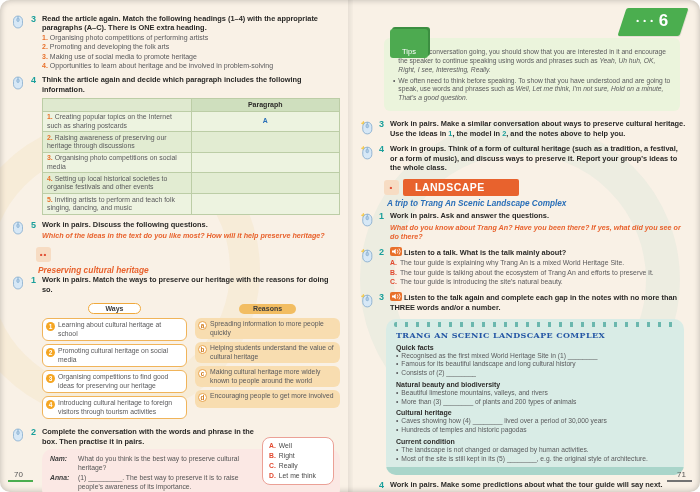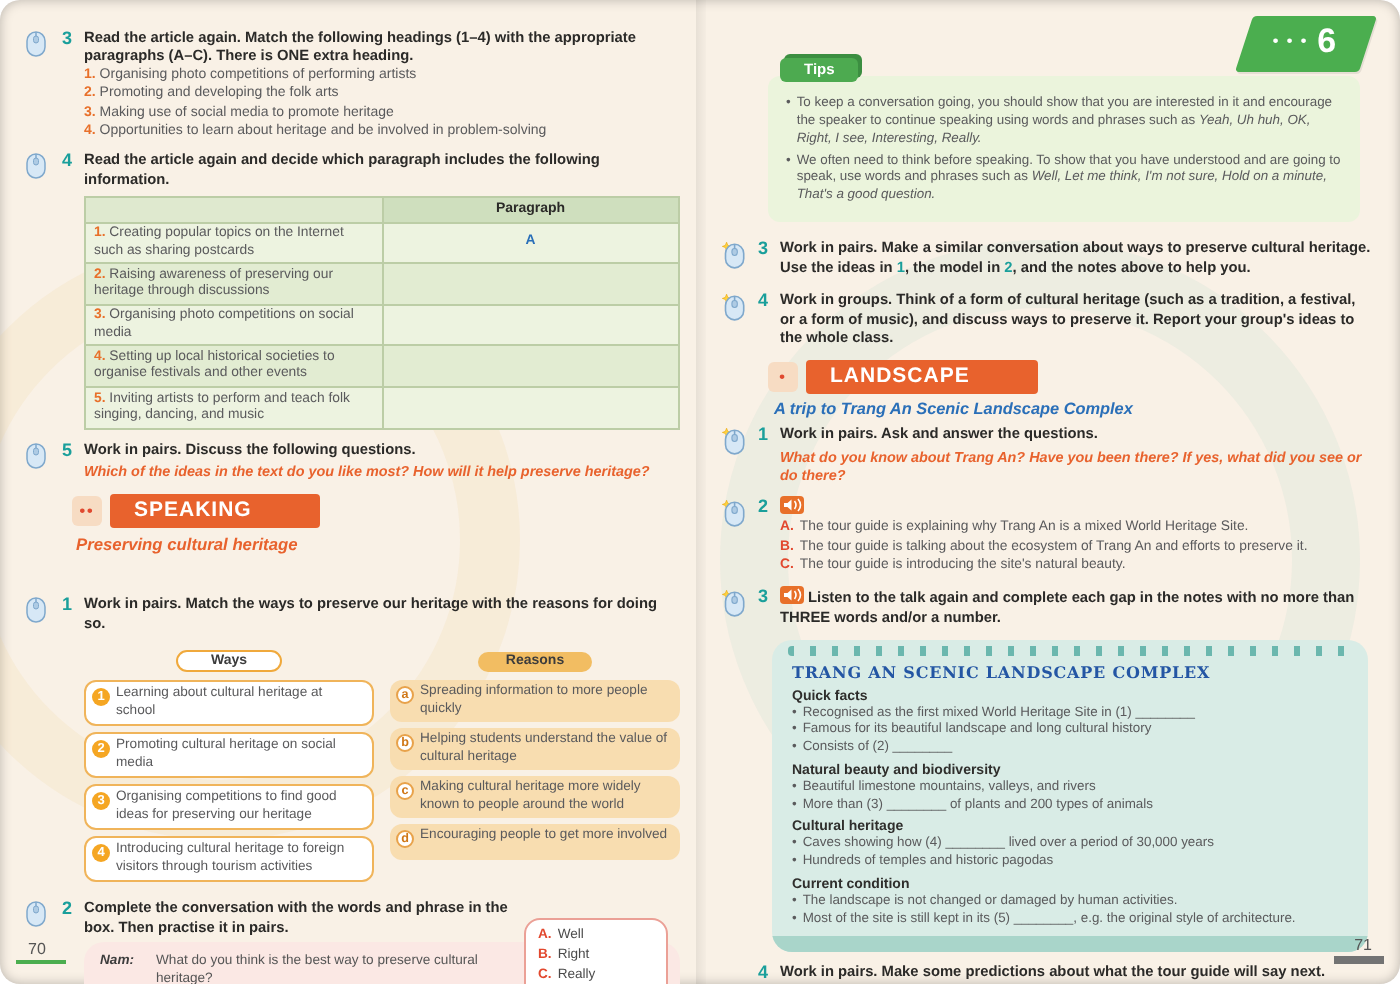--- a/index.html
+++ b/index.html
@@ -31,21 +31,21 @@
   table.ptab .hleft { background:#dfe9cf; }
   table.ptab tr.odd td { background:#edf3e0; }
   table.ptab tr.even td { background:#e2ecd2; }
   table.ptab td.ans { text-align:center; color:#2a6fb8; font-weight:bold; }
 
   .sech { display:flex; align-items:center; gap:4px; margin:7px 0 3px 24px; }
   .dotbox { width:15px; height:15px; background:#f7dcc3; border-radius:3px; color:#e0492f; font-weight:bold;
             font-size:8px; display:flex; align-items:center; justify-content:center; letter-spacing:1px; }
   .secbar { background:#e8622d; color:#fff; font-weight:bold; font-size:10.5px; letter-spacing:.5px;
             padding:2px 34px 3px 12px; border-radius:2px; }
-  .subt-o { color:#e8622d; font-weight:bold; font-style:italic; font-size:8.4px; margin:2px 0 20px 26px; }
+  .subt-o { color:#e8622d; font-weight:bold; font-style:italic; font-size:8.4px; margin:2px 0 0 26px; }
   .subt-b { color:#2a6fb8; font-weight:bold; font-style:italic; font-size:8.2px; margin:2px 0 3px 27px; }
 
   .wr-grid { display:flex; gap:8px; margin-top:3px; }
   .wr-col { flex:1; }
   .pillrow { text-align:center; margin-bottom:3px; }
   .pill-w { display:inline-block; background:#fff; border:1px solid #f0a93c; border-radius:8px;
             font-weight:bold; font-size:7px; color:#3c3c3c; padding:1px 16px; }
   .pill-r { display:inline-block; background:#f2bd62; border-radius:8px; font-weight:bold; font-size:7px;
             color:#3c3c3c; padding:1.5px 14px; }
   .waybox { background:#fff; border:1px solid #f0b45a; border-radius:6px; padding:2px 4px 2px 3px;
@@ -67,22 +67,22 @@
   .wb-l { display:flex; gap:3px; font-size:6.8px; line-height:1.45; color:#4a4a4a; }
   .wb-letter { color:#e2482e; font-weight:bold; }
 
   .badge { position:absolute; right:16px; top:8px; background:#4bae4f; transform:skewX(-18deg);
            padding:3px 16px 5px 14px; border-radius:2px; box-shadow:1px 1px 0 rgba(0,0,0,.08); }
   .badge-in { transform:skewX(18deg); color:#fff; font-weight:bold; }
   .badge-dots { font-size:8px; letter-spacing:1px; vertical-align:3px; }
   .badge-num { font-size:17px; }
 
   .tips { margin:30px 6px 8px 24px; position:relative; }
-  .tips-tab { position:absolute; top:-9px; left:6px; background:#4daa50; color:#fff; font-weight:bold;
-              font-size:7.5px; padding:1px 12px 2px; border-radius:3px; box-shadow:2px -2px 0 #3c8e41; }
+  .tips-tab { position:absolute; top:-9px; left:6px; background:#4daa50; color:#fff; font-weight:normal;
+              font-size:7.5px; padding:18px 12px 2px; border-radius:3px; box-shadow:2px -2px 0 #3c8e41; }
   .tips-body { background:#ebf4dc; border-radius:6px; padding:10px 9px 6px; font-size:6.7px; color:#5a5a5c; line-height:1.32; }
   .tips-body .tb { display:flex; gap:3px; margin-bottom:2px; }
   .tips-body .bu { flex:none; }
   .it { font-style:italic; }
   .tealn { color:#1a9f9b; font-weight:bold; }
 
   .opt { display:flex; gap:3px; font-size:6.9px; color:#5a5a5c; line-height:1.38; }
   .opt-l { color:#e2482e; font-weight:bold; flex:none; }
   .aud { display:inline-block; vertical-align:-1px; margin-right:2px; }
 
@@ -93,21 +93,21 @@
   .notes-fold { position:absolute; left:0; right:0; bottom:0; height:8px; background:#a9d5ca;
                 border-radius:0 0 10px 10px; }
   .notes-title { font-family:"DejaVu Serif", serif; font-weight:bold; color:#2456a4;
                  font-size:8px; letter-spacing:.4px; margin:3px 0 3px; }
   .nsh { font-weight:bold; color:#2f2e2c; font-size:7px; margin-top:2px; line-height:1.3; }
   .nb { display:flex; gap:3px; font-size:6.7px; color:#5a5a5c; line-height:1.3; }
   .nb .bu { flex:none; }
 
   .pageno { position:absolute; bottom:10px; font-size:8px; color:#555; }
   .pn-l { left:8px; border-bottom:2px solid #4bae4f; padding:0 10px 1px 6px; }
-  .pn-r { right:8px; border-bottom:4px solid #737373; padding:0 6px 1px 10px; }
+  .pn-r { right:8px; border-bottom:2px solid #737373; padding:0 6px 1px 10px; }
 </style>
 </head>
 <body>
 
 <div class="book">
   <div class="ring ring1"></div>
   <div class="ring ring2"></div>
   <div class="spine"></div>
 
   <div class="page lp">
@@ -133,21 +133,21 @@
     <div class="ex">
       <span class="micon">
         <svg width="12" height="14" viewBox="0 0 22 28">
             <rect x="2" y="2" width="18" height="24" rx="9" fill="#d7e8f6" stroke="#7fa8cc" stroke-width="1.5"></rect>
             <line x1="11" y1="2" x2="11" y2="13" stroke="#7fa8cc" stroke-width="1.5"></line>
             <rect x="8.5" y="6" width="5" height="7" rx="2.5" fill="#aecbe4" stroke="#7fa8cc"></rect>
           </svg>
       </span>
       <span class="exnum">4</span>
       <div class="exbody">
-        <div class="h">Read the article again and decide which paragraph includes the following information.</div>
+        <div class="h">Think the article again and decide which paragraph includes the following information.</div>
         <table class="ptab">
           <tbody>
               <tr>
             <th class="hleft"></th>
             <th>Paragraph</th>
           </tr>
           <tr class="odd">
                 <td><span class="onum">1.</span> <span>Creating popular topics on the Internet such as sharing postcards</span></td>
                 <td class="ans">A</td>
               </tr>
@@ -182,21 +182,20 @@
       </span>
       <span class="exnum">5</span>
       <div class="exbody">
         <div class="h">Work in pairs. Discuss the following questions.</div>
         <div class="qorange">Which of the ideas in the text do you like most? How will it help preserve heritage?</div>
       </div>
     </div>
 
     <div class="sech">
       <span class="dotbox">••</span>
-      <div class="secbar">SPEAKING</div>
     </div>
     <div class="subt-o">Preserving cultural heritage</div>
 
     <div class="ex">
       <span class="micon">
         <svg width="12" height="14" viewBox="0 0 22 28">
             <rect x="2" y="2" width="18" height="24" rx="9" fill="#d7e8f6" stroke="#7fa8cc" stroke-width="1.5"></rect>
             <line x1="11" y1="2" x2="11" y2="13" stroke="#7fa8cc" stroke-width="1.5"></line>
             <rect x="8.5" y="6" width="5" height="7" rx="2.5" fill="#aecbe4" stroke="#7fa8cc"></rect>
           </svg>
@@ -374,21 +373,21 @@
             <rect x="11" y="8" width="5" height="6.5" rx="2.5" fill="#aecbe4" stroke="#7fa8cc"></rect>
           </svg>
       </span>
       <span class="exnum">2</span>
       <div class="exbody">
         <div class="h"><span class="aud"><svg width="12" height="9" viewBox="0 0 24 18">
                 <rect width="24" height="18" rx="4" fill="#e8702a"></rect>
                 <path d="M4 7 h3.5 l4-3.5 v11 l-4-3.5 H4 Z" fill="#fff"></path>
                 <path d="M14.5 5 q3 4 0 8" stroke="#fff" fill="none" stroke-width="1.6"></path>
                 <path d="M18 3 q5 6 0 12" stroke="#fff" fill="none" stroke-width="1.6"></path>
-              </svg></span></div>
+              </svg></span><span>Listen to a talk. What is the talk mainly about?</span></div>
         <div class="opt">
             <span class="opt-l">A.</span>
             <span>The tour guide is explaining why Trang An is a mixed World Heritage Site.</span>
           </div>
         <div class="opt">
             <span class="opt-l">B.</span>
             <span>The tour guide is talking about the ecosystem of Trang An and efforts to preserve it.</span>
           </div>
         <div class="opt">
             <span class="opt-l">C.</span>

